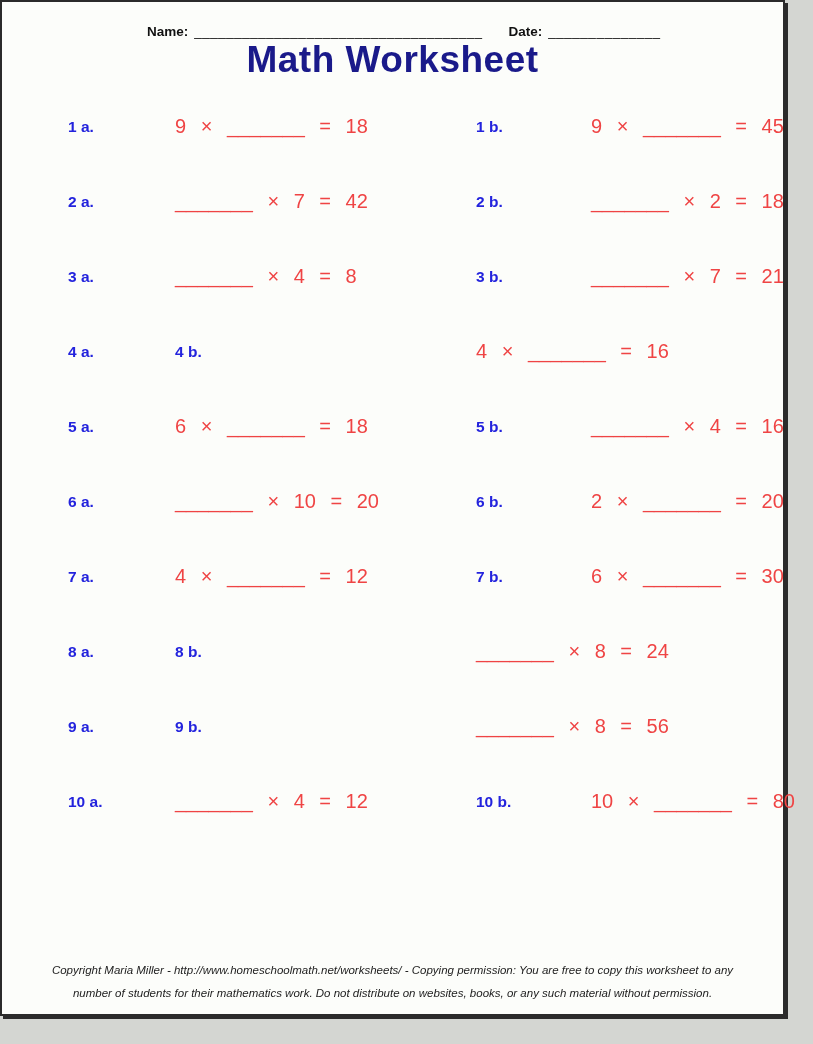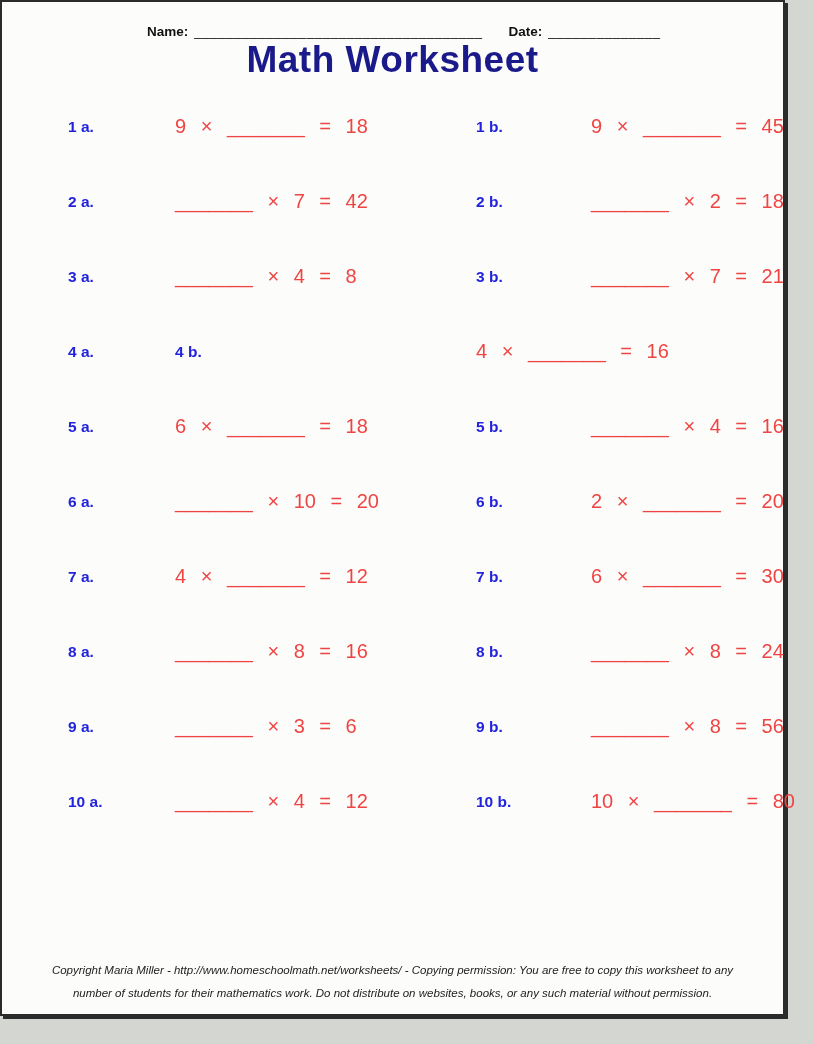--- a/index.html
+++ b/index.html
@@ -136,28 +136,26 @@
 
       <div class="prow">
         <span class="plabel">7 a.</span>
         <span class="pexpr">4 × _______ = 12</span>
         <span class="plabel">7 b.</span>
         <span class="pexpr">6 × _______ = 30</span>
       </div>
 
       <div class="prow">
         <span class="plabel">8 a.</span>
-        <span class="pexpr">_______ × 8 = 16</span>
         <span class="plabel">8 b.</span>
         <span class="pexpr">_______ × 8 = 24</span>
       </div>
 
       <div class="prow">
         <span class="plabel">9 a.</span>
-        <span class="pexpr">_______ × 3 = 6</span>
         <span class="plabel">9 b.</span>
         <span class="pexpr">_______ × 8 = 56</span>
       </div>
 
       <div class="prow">
         <span class="plabel">10 a.</span>
         <span class="pexpr">_______ × 4 = 12</span>
         <span class="plabel">10 b.</span>
         <span class="pexpr">10 × _______ = 80</span>
       </div>

